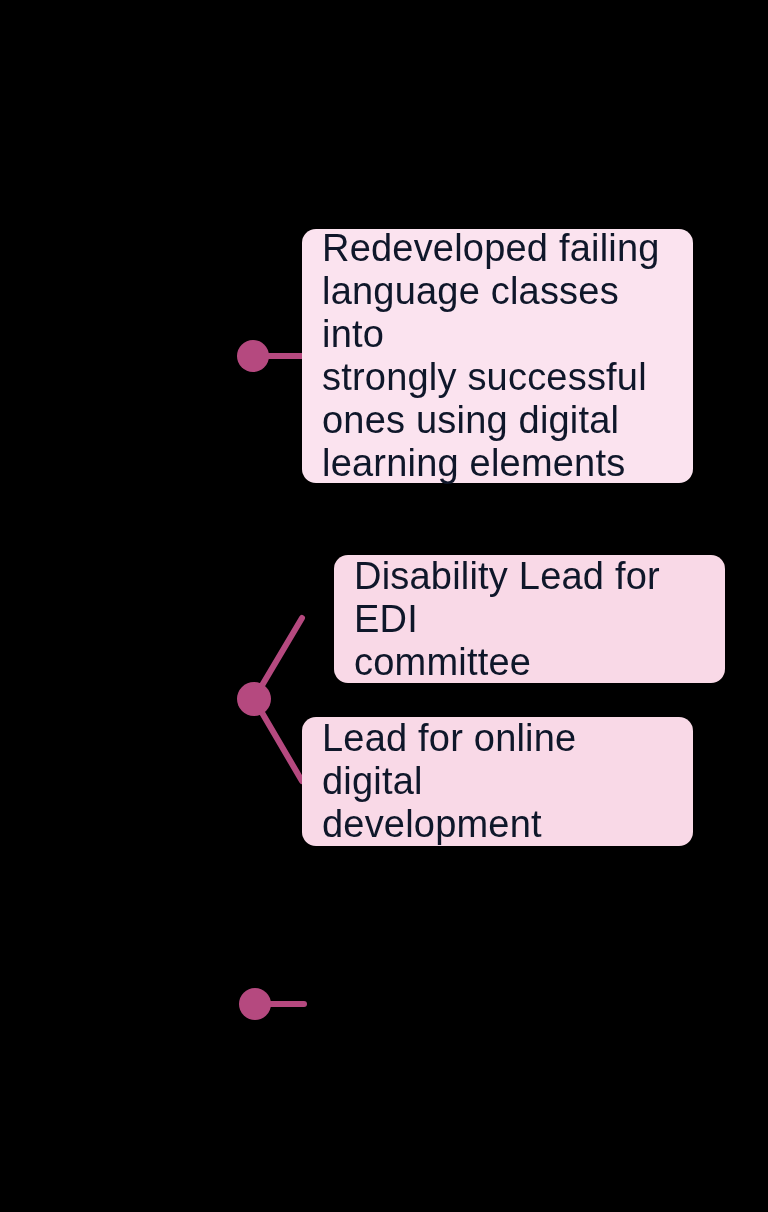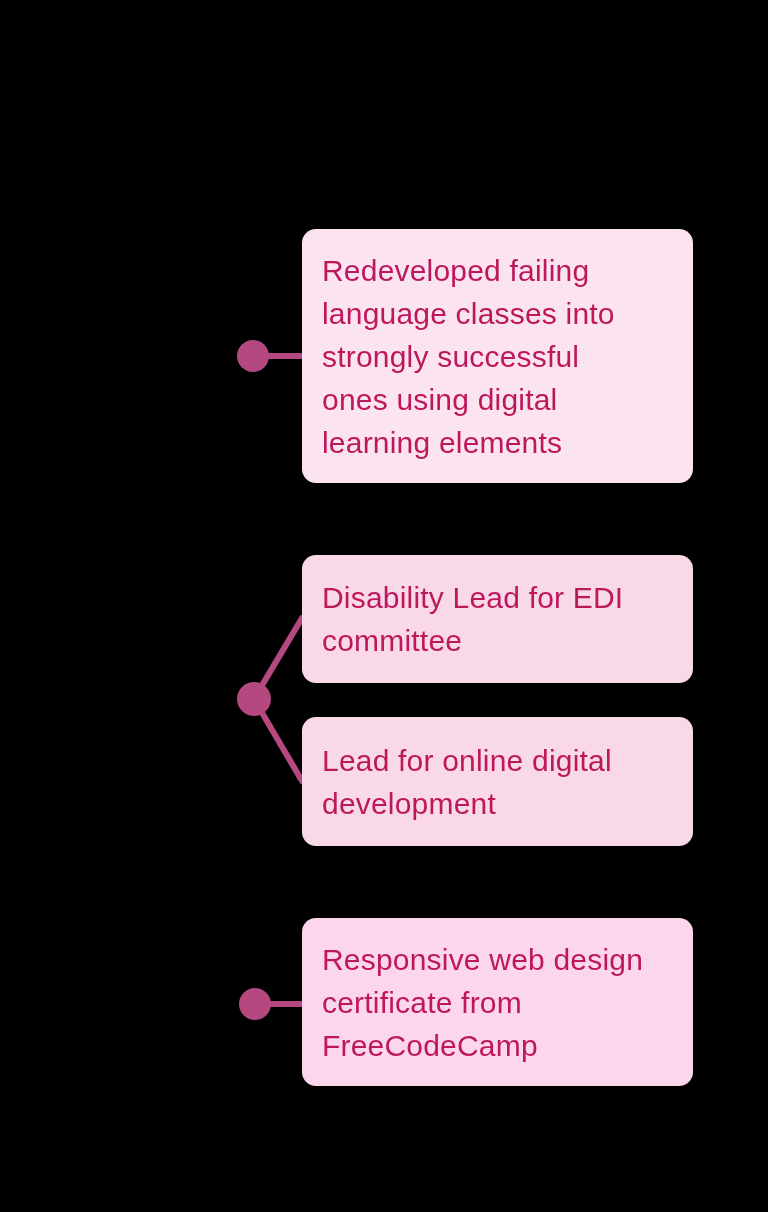--- a/index.html
+++ b/index.html
@@ -26,24 +26,24 @@
     stroke-linecap: round;
     fill: none;
   }
   .node {
     position: absolute;
     box-sizing: border-box;
     border-radius: 14px;
     display: flex;
     align-items: center;
     padding: 14px 14px 14px 20px;
-    font-size: 30px;
+    font-size: 38px;
     line-height: 43px;
     letter-spacing: 0.2px;
-    color: #be185d;
+    color: #0f172a;
     white-space: pre-line;
   }
   #node-1 { left: 302px; top: 229px; width: 391px; height: 254px; }
   #node-2 { left: 302px; top: 555px; width: 391px; height: 128px; }
   #node-3 { left: 302px; top: 717px; width: 391px; height: 129px; }
   #node-4 { left: 302px; top: 918px; width: 391px; height: 168px; }
 </style>
 </head>
 <body>
 
@@ -70,29 +70,24 @@
   </svg>
 
   <div class="node" id="node-1" style="background-color: rgb(251, 227, 239);">
     <span>Redeveloped failing
 language classes into
 strongly successful
 ones using digital
 learning elements</span>
   </div>
 
-  <div class="node" id="node-2" style="background-color: rgb(249, 217, 231);">
+  <div class="node" id="node-2" style="background-color: rgb(249, 217, 231); margin-left: 32px;">
     <span>Disability Lead for EDI
 committee</span>
   </div>
 
   <div class="node" id="node-3" style="background-color: rgb(249, 217, 231);">
     <span>Lead for online digital
 development</span>
   </div>
 
-  <div class="node" id="node-4" style="background-color: rgb(252, 214, 234);">
-    <span>Responsive web design
-certificate from
-FreeCodeCamp</span>
-  </div>
 
 </div>
 
 </body></html>

